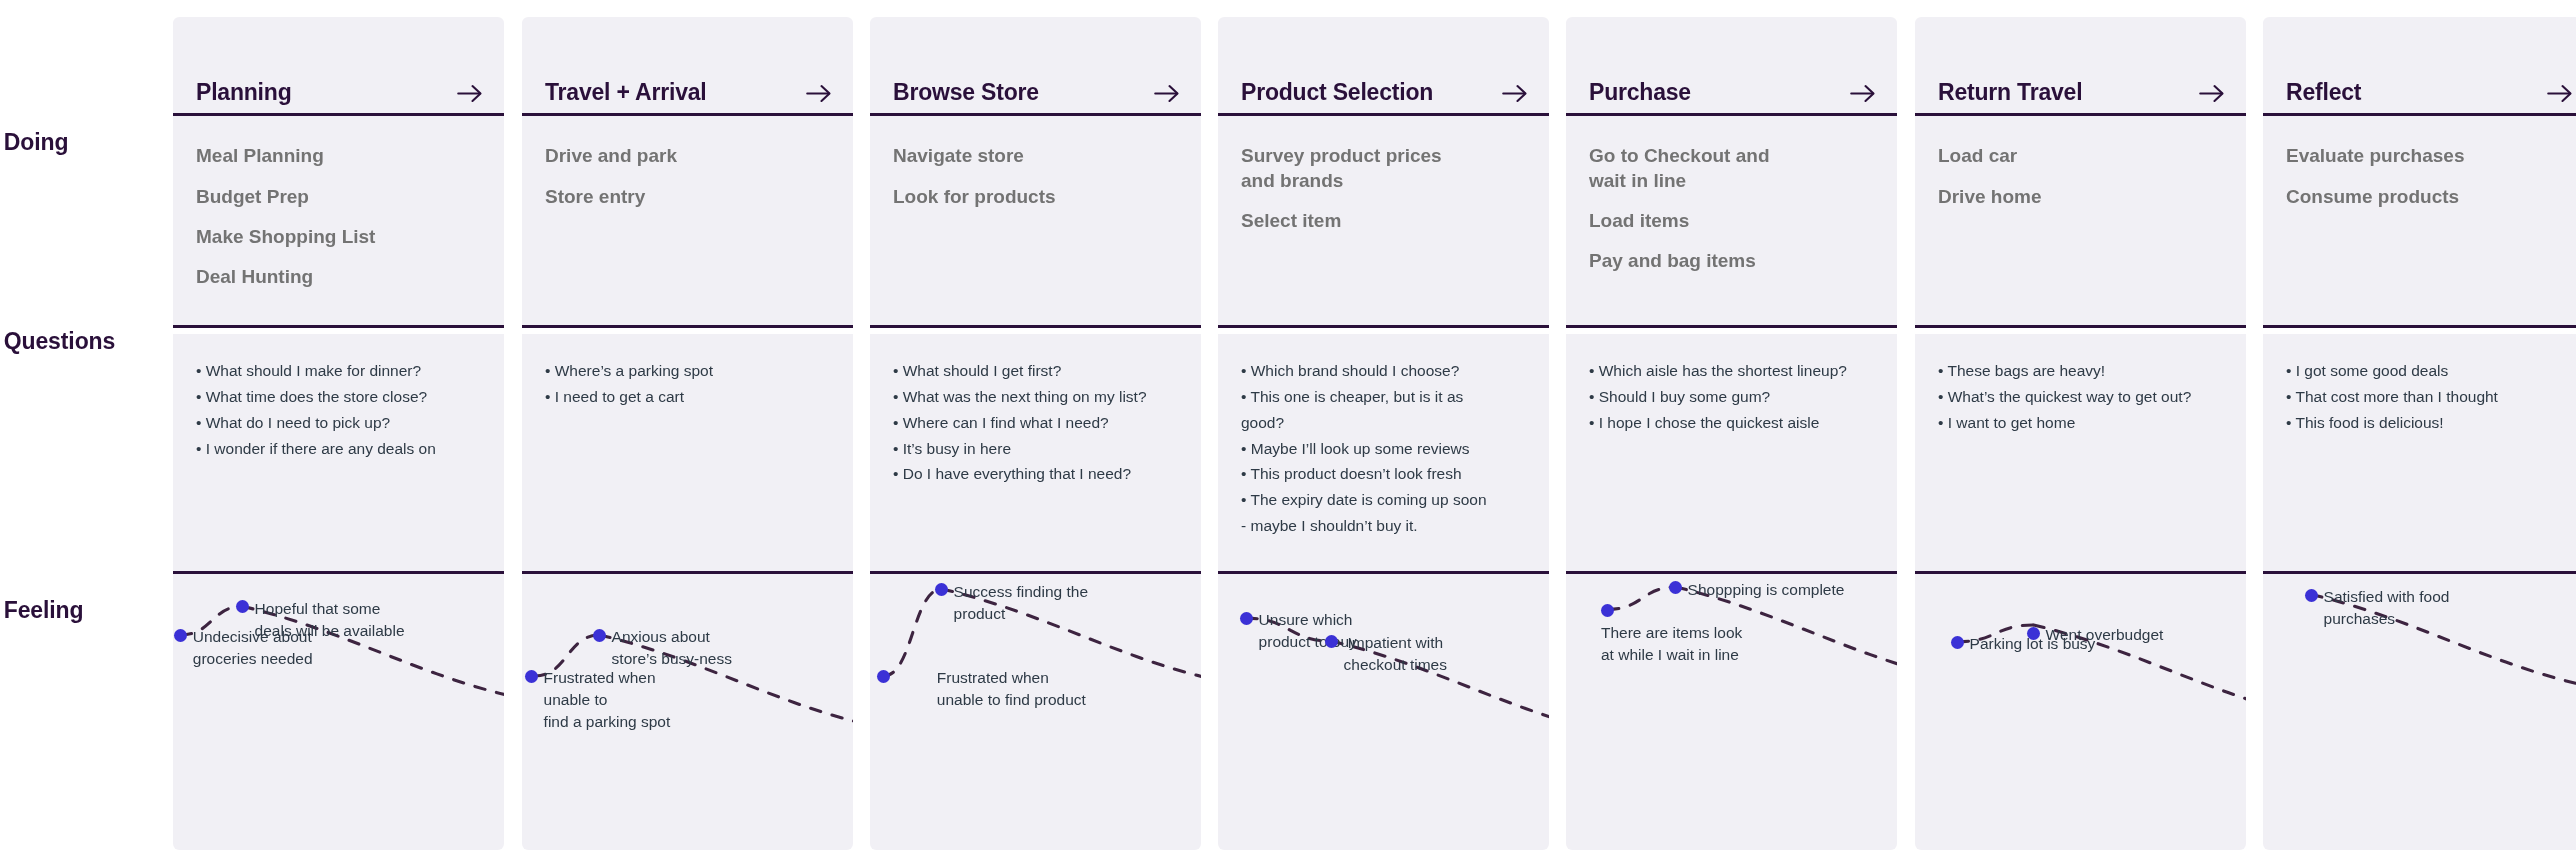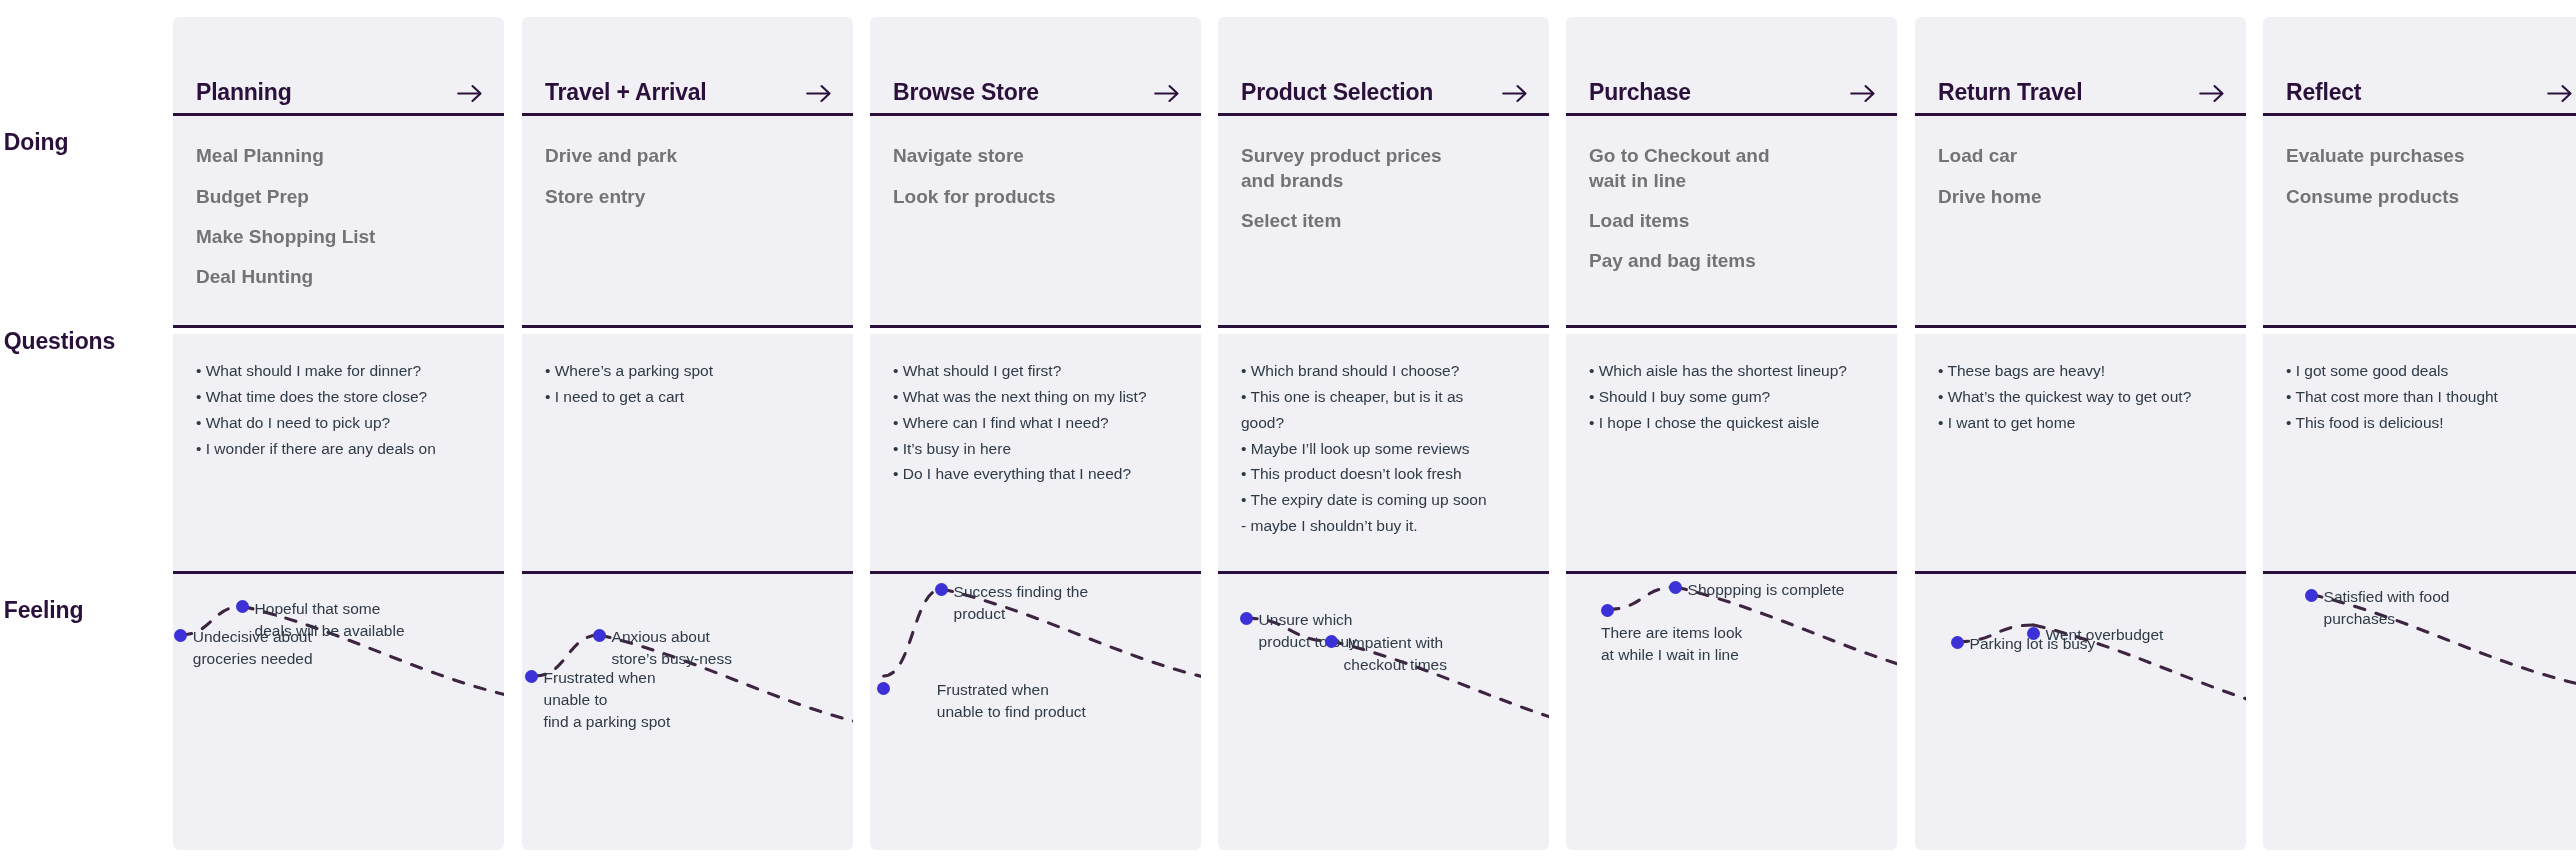--- a/index.html
+++ b/index.html
@@ -278,21 +278,21 @@
           <div class="question-item">• Where can I find what I need?</div>
           <div class="question-item">• It’s busy in here</div>
           <div class="question-item">• Do I have everything that I need?</div>
         </div>
         <div class="col-card card-feeling">
           <div class="feeling-canvas">
             <svg class="dash-svg" viewBox="0 0 533 444" preserveAspectRatio="none">
               <path class="dash-path" d="M22 164 C 69 164, 69 24, 116 24"></path>
               <path class="dash-path" d="M116 24 C 286 64, 416 144, 576 174"></path>
             </svg>
-            <div class="feel-node" style="left:6.8px;top:105px;gap:47px;">
+            <div class="feel-node" style="left:6.8px;top:93px;gap:47px;">
               <span class="feel-dot"></span>
               <span class="feel-text" style="max-width:168px;white-space:pre-line">Frustrated when
 unable to find product</span>
             </div>
             <div class="feel-node" style="left:65px;top:6.2px;">
               <span class="feel-dot"></span>
               <span class="feel-text" style="max-width:155px;white-space:pre-line">Success finding the
 product</span>
             </div>
           </div>

